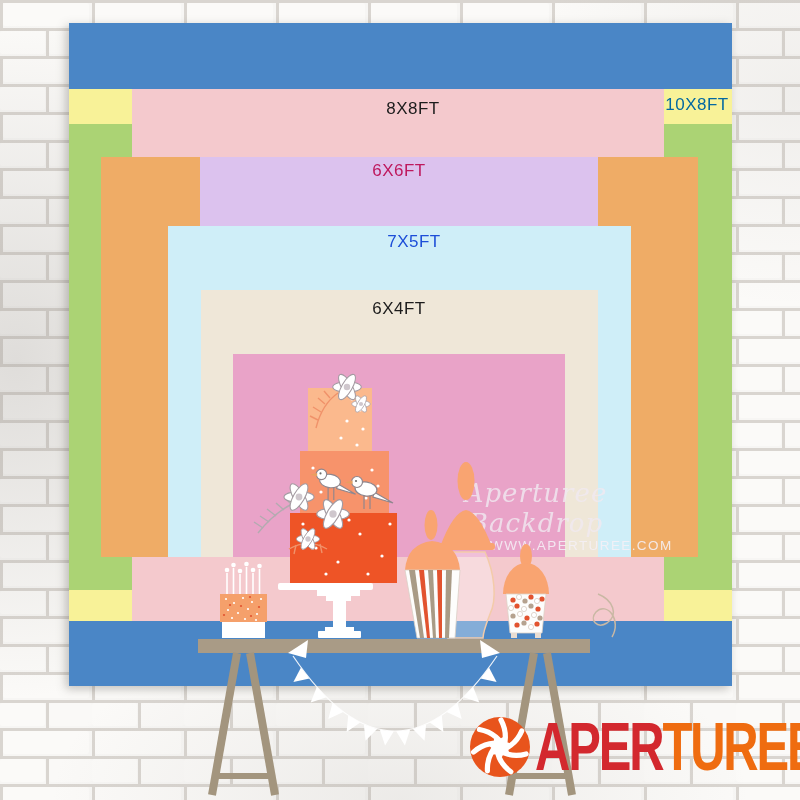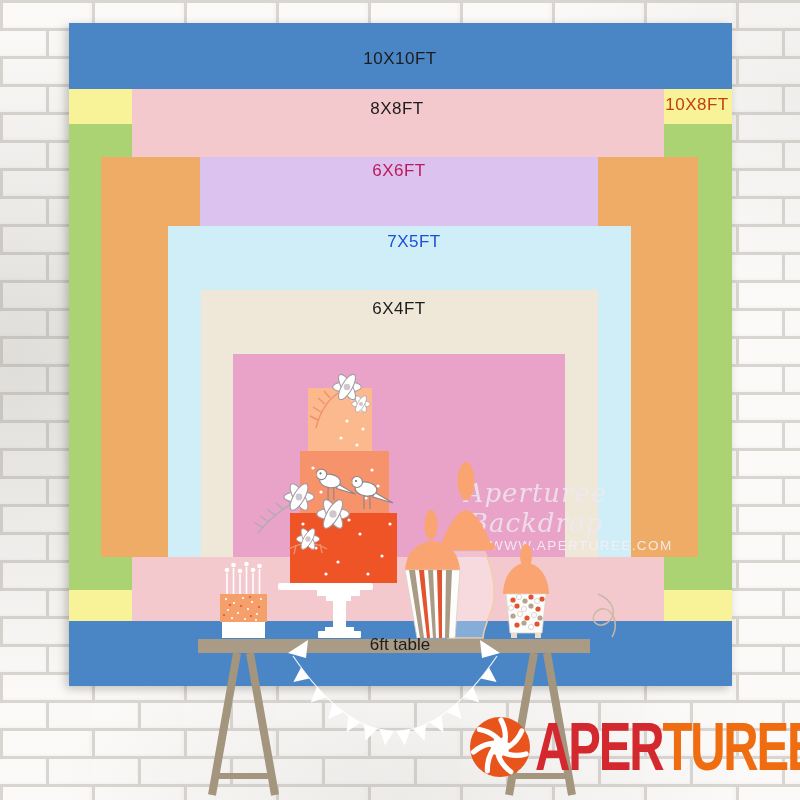--- a/index.html
+++ b/index.html
@@ -51,23 +51,22 @@
   <div id="backdrop-chart">
       <div class="size-layer" style="left: 0px; top: 0px; width: 663px; height: 663px; background: rgb(74, 134, 198);"></div>
       <div class="size-layer" style="left: 0px; top: 66px; width: 663px; height: 532px; background: rgb(248, 242, 152);"></div>
       <div class="size-layer" style="left: 0px; top: 101px; width: 663px; height: 466px; background: rgb(171, 211, 116);"></div>
       <div class="size-layer" style="left: 63px; top: 66px; width: 532px; height: 532px; background: rgb(244, 201, 205);"></div>
       <div class="size-layer" style="left: 32px; top: 134px; width: 597px; height: 400px; background: rgb(239, 172, 102);"></div>
       <div class="size-layer" style="left: 131px; top: 134px; width: 398px; height: 400px; background: rgb(220, 194, 238);"></div>
       <div class="size-layer" style="left: 99px; top: 203px; width: 463px; height: 331px; background: rgb(207, 238, 248);"></div>
       <div class="size-layer" style="left: 132px; top: 267px; width: 397px; height: 267px; background: rgb(239, 231, 216);"></div>
       <div class="size-layer" style="left: 164px; top: 331px; width: 332px; height: 203px; background: rgb(233, 163, 200);"></div>
-      <div class="size-label" style="left: 266px; top: 25px; color: rgb(28, 28, 28);">10X10FT</div>
-      <div class="size-label" style="left: 563px; top: 71px; color: #c2410c;">10X8FT</div>
-      <div class="size-label" style="left: 263px; top: 75px; color: rgb(28, 28, 28);">8X8FT</div>
+      <div class="size-label" style="left: 563px; top: 71px; color: #0369a1;">10X8FT</div>
+      <div class="size-label" style="left: 279px; top: 75px; color: rgb(28, 28, 28);">8X8FT</div>
       <div class="size-label" style="left: 265px; top: 137px; color: #be185d;">6X6FT</div>
       <div class="size-label" style="left: 280px; top: 208px; color: #1d4ed8;">7X5FT</div>
       <div class="size-label" style="left: 265px; top: 275px; color: rgb(28, 28, 28);">6X4FT</div>
     </div>
 
   <div class="watermark">
     <div class="wm-line1">Aperturee Backdrop</div>
     <div class="wm-line2">WWW.APERTUREE.COM</div>
   </div>
 
@@ -279,21 +278,20 @@
         <circle cx="524" cy="609" r="2.6"></circle>
           <circle cx="520" cy="614" r="2.6"></circle>
           <circle cx="534" cy="615" r="2.6"></circle>
         <circle cx="531" cy="627" r="2.6"></circle>
       </g>
       <rect x="511" y="633" width="6" height="5" fill="#e9ddd2"></rect>
       <rect x="535" y="633" width="6" height="5" fill="#e9ddd2"></rect>
     </g>
   </svg>
 
-  <div class="table-label">6ft table</div>
 
   <div class="logo">
     <svg width="62" height="64" viewBox="0 0 62 64">
       <g transform="translate(31,33)">
         <circle r="30" fill="#e8541c"></circle>
         <g stroke="#ffffff" stroke-width="5.2" fill="none" stroke-linecap="round">
           <path d="M1,-27 C7,-16 7,-3 0,8"></path>
           <path d="M1,-27 C7,-16 7,-3 0,8" transform="rotate(51.4)"></path>
           <path d="M1,-27 C7,-16 7,-3 0,8" transform="rotate(102.8)"></path>
           <path d="M1,-27 C7,-16 7,-3 0,8" transform="rotate(154.2)"></path>

